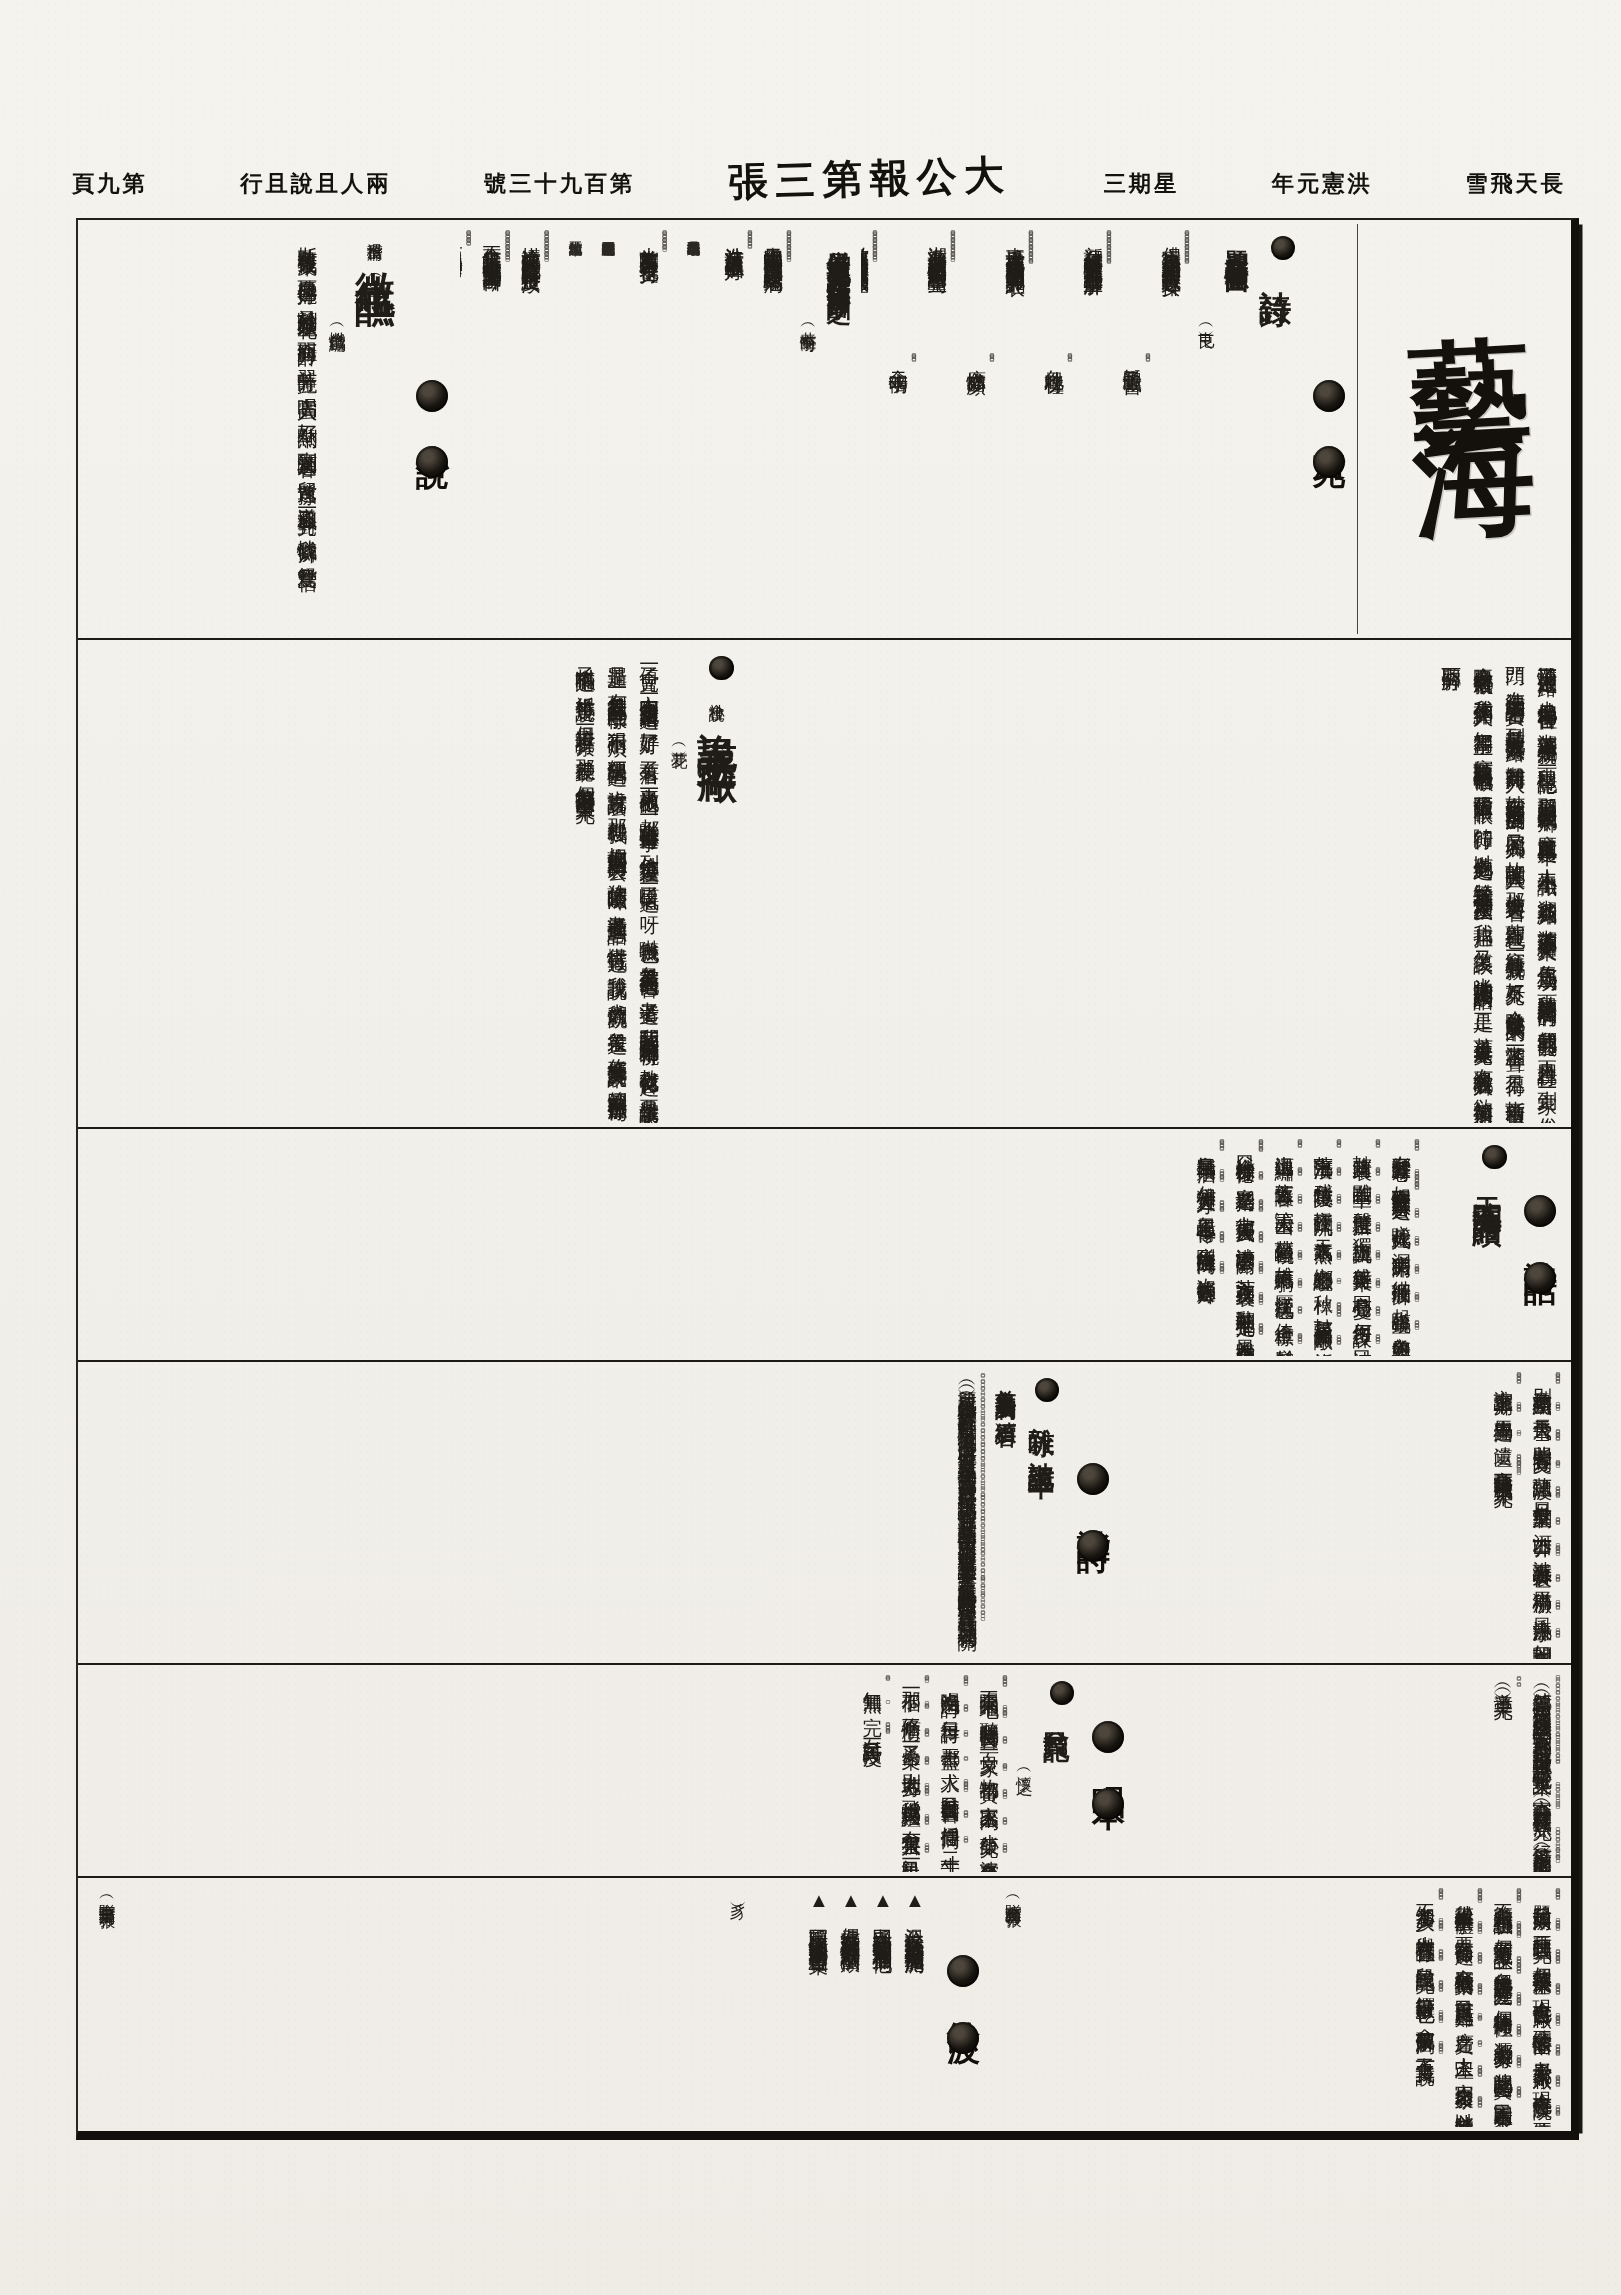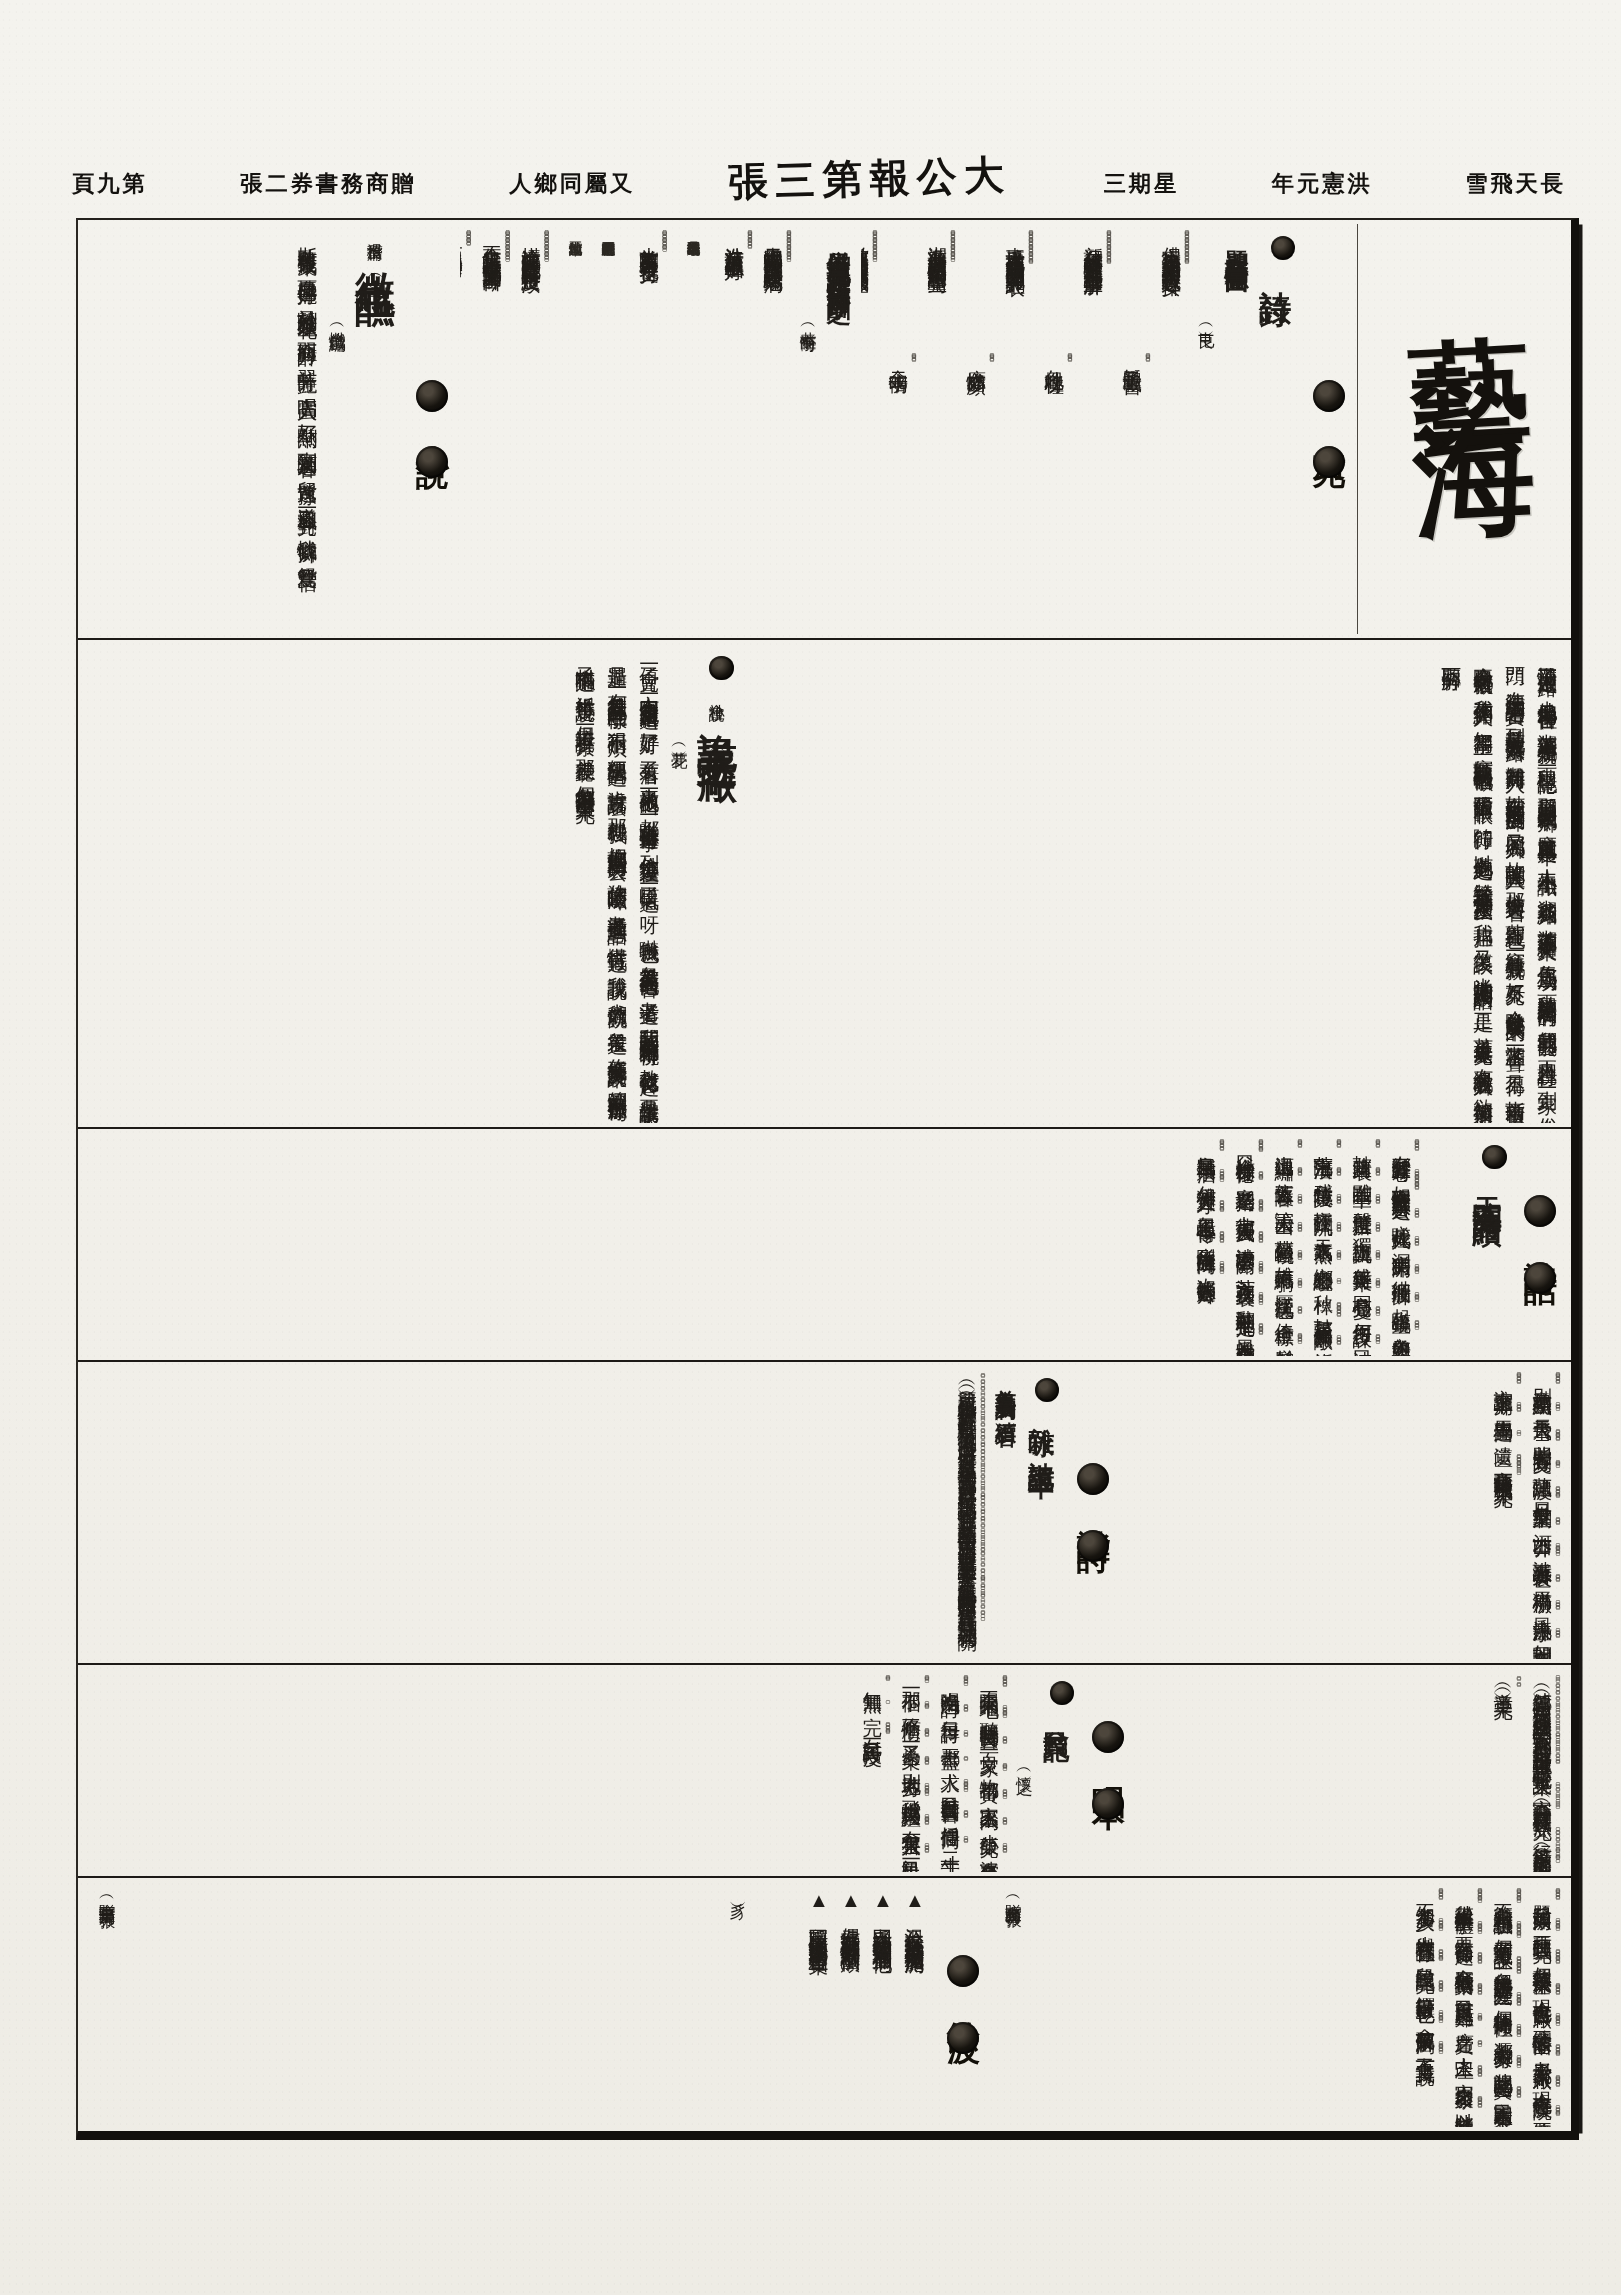--- a/index.html
+++ b/index.html
@@ -134,22 +134,22 @@
 </head>
 <body>
 
 <div class="sheet">
 
   <header class="topbar">
     <span>長天飛雪</span>
     <span>洪憲元年</span>
     <span>星期三</span>
     <span class="paper">大公報第三張</span>
-    <span>又屬同鄉人</span>
-    <span>贈商務書券二張</span>
+    <span>第百九十三號</span>
+    <span>兩人且說且行</span>
     <span>第九頁</span>
   </header>
 
   <div class="frame">
 
     <section class="band b1">
       <div class="masthead">
         <span class="mhtitle">藝海</span>
       </div>
 

